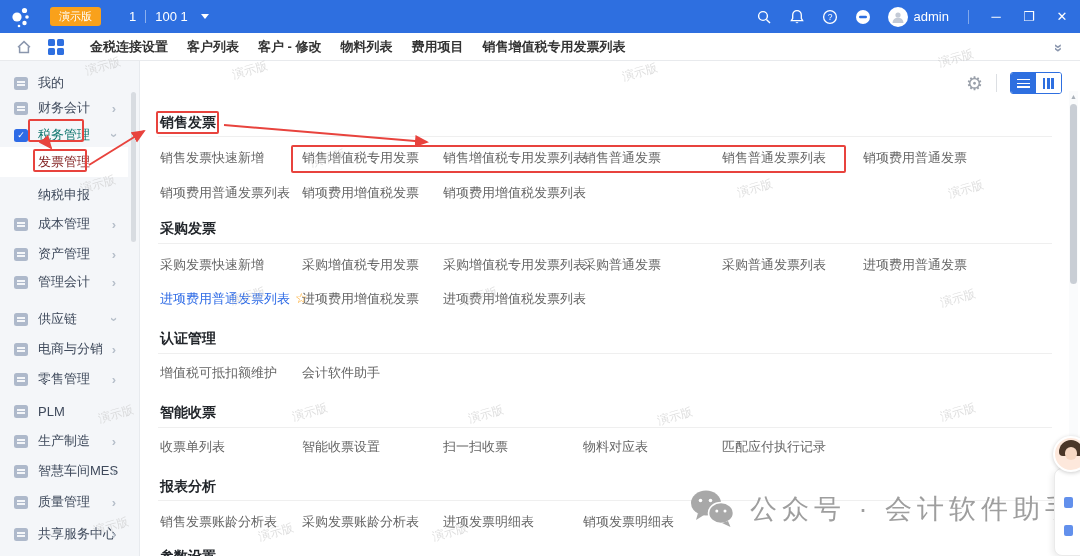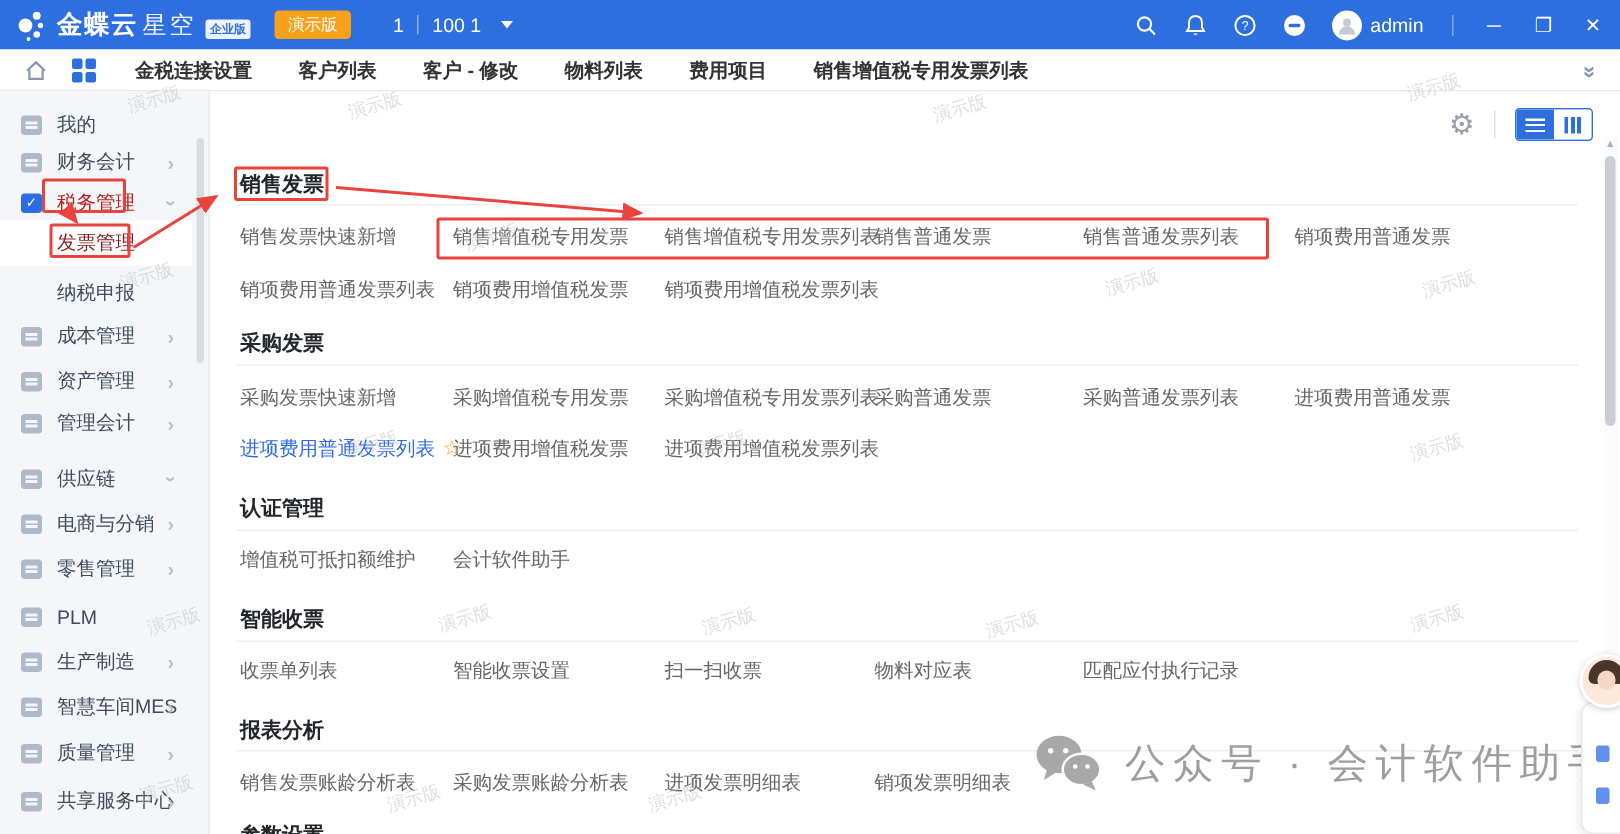--- a/index.html
+++ b/index.html
@@ -31,40 +31,40 @@
   .top-div { width:1px; height:14px; background:rgba(255,255,255,.4); margin:0 2px; }
   .winbtn { font-size:13px; width:16px; text-align:center; line-height:16px; }
 
   
   .tabbar { position:absolute; left:0; top:33px; width:1080px; height:28px; background:#fff;
             border-bottom:1px solid #e8eaed; display:flex; align-items:center; }
   .home-ico { margin-left:16px; width:16px; height:16px; }
   .grid-ico { margin-left:16px; width:16px; height:16px; display:grid;
               grid-template-columns:7px 7px; grid-template-rows:7px 7px; gap:2px; }
   .grid-ico i { background:#2e6fe0; border-radius:1.5px; }
-  .tabs { display:flex; margin-left:26px; gap:31px; }
+  .tabs { display:flex; margin-left:26px; gap:19px; }
   .tab { font-size:13px; font-weight:bold; color:#333; white-space:nowrap; }
   .tab-collapse { margin-left:auto; margin-right:18px; color:#8a96ad; font-size:15px;
                   transform:rotate(90deg); letter-spacing:-3px; font-weight:bold; }
 
   
   .sidebar { position:absolute; left:0; top:61px; width:140px; height:495px;
              background:#f4f6f9; border-right:1px solid #e7eaee; }
   .sb-item { position:absolute; left:0; width:128px; height:30px; display:flex;
              align-items:center; font-size:13px; color:#3f4a5c; }
   .sb-ico { position:absolute; left:14px; width:14px; height:13px; background:#aeb9cb;
             border-radius:2.5px; }
   .sb-ico::after { content:""; position:absolute; left:3px; top:4px; width:8px; height:2px;
                    background:#f4f6f9; box-shadow:0 3px 0 #f4f6f9; }
   .sb-ico.check { background:#2e6be6; color:#fff; font-size:9px; text-align:center; line-height:13px; }
   .sb-ico.check::after { display:none; }
   .sb-label { position:absolute; left:38px; white-space:nowrap; }
   .sb-chev { position:absolute; right:12px; color:#b6bfca; font-size:13px; font-weight:bold; }
   .chev-down { transform:rotate(90deg); }
-  .sb-item.active .sb-label { color:#b91c1c; }
+  .sb-item.active .sb-label { color:#0f766e; }
   .sb-item.selected { background:#fff; }
   .sb-item.selected .sb-label { color:#7f1d1d; }
   .sb-sub .sb-label { left:38px; }
   .sb-scroll { position:absolute; left:131px; top:31px; width:5px; height:150px;
                background:#d8dce1; border-radius:3px; }
 
   
   .content { position:absolute; left:140px; top:61px; width:940px; height:495px; background:#fff; }
   .tools { position:absolute; right:18px; top:11px; display:flex; align-items:center; gap:13px; }
   .gear { color:#9aa0aa; font-size:19px; line-height:19px; }
@@ -120,25 +120,20 @@
 <div class="page">
 
   <div class="topbar">
     <svg class="logo-dots" viewBox="0 0 24 24">
       <circle cx="7" cy="12" r="4.6" fill="#fff"></circle>
       <circle cx="14.5" cy="5.5" r="2.6" fill="#fff"></circle>
       <circle cx="17" cy="12" r="1.8" fill="#fff"></circle>
       <circle cx="14.5" cy="18" r="2.2" fill="#fff"></circle>
       <circle cx="9" cy="21" r="1.3" fill="#fff"></circle>
     </svg>
-    <div class="brand">
-      <span class="brand-bold">金蝶云</span>
-      <span class="brand-light">星空</span>
-      <span class="edition-badge">企业版</span>
-    </div>
     <span class="demo-badge">演示版</span>
     <div class="org-box">
       <span>1</span>
       <span class="org-div"></span>
       <span>100 1</span>
       <span class="caret-down"></span>
     </div>
     <div class="top-right">
       <svg class="tico" viewBox="0 0 16 16">
         <circle cx="7" cy="7" r="4.4" fill="none" stroke="#fff" stroke-width="1.4"></circle>

